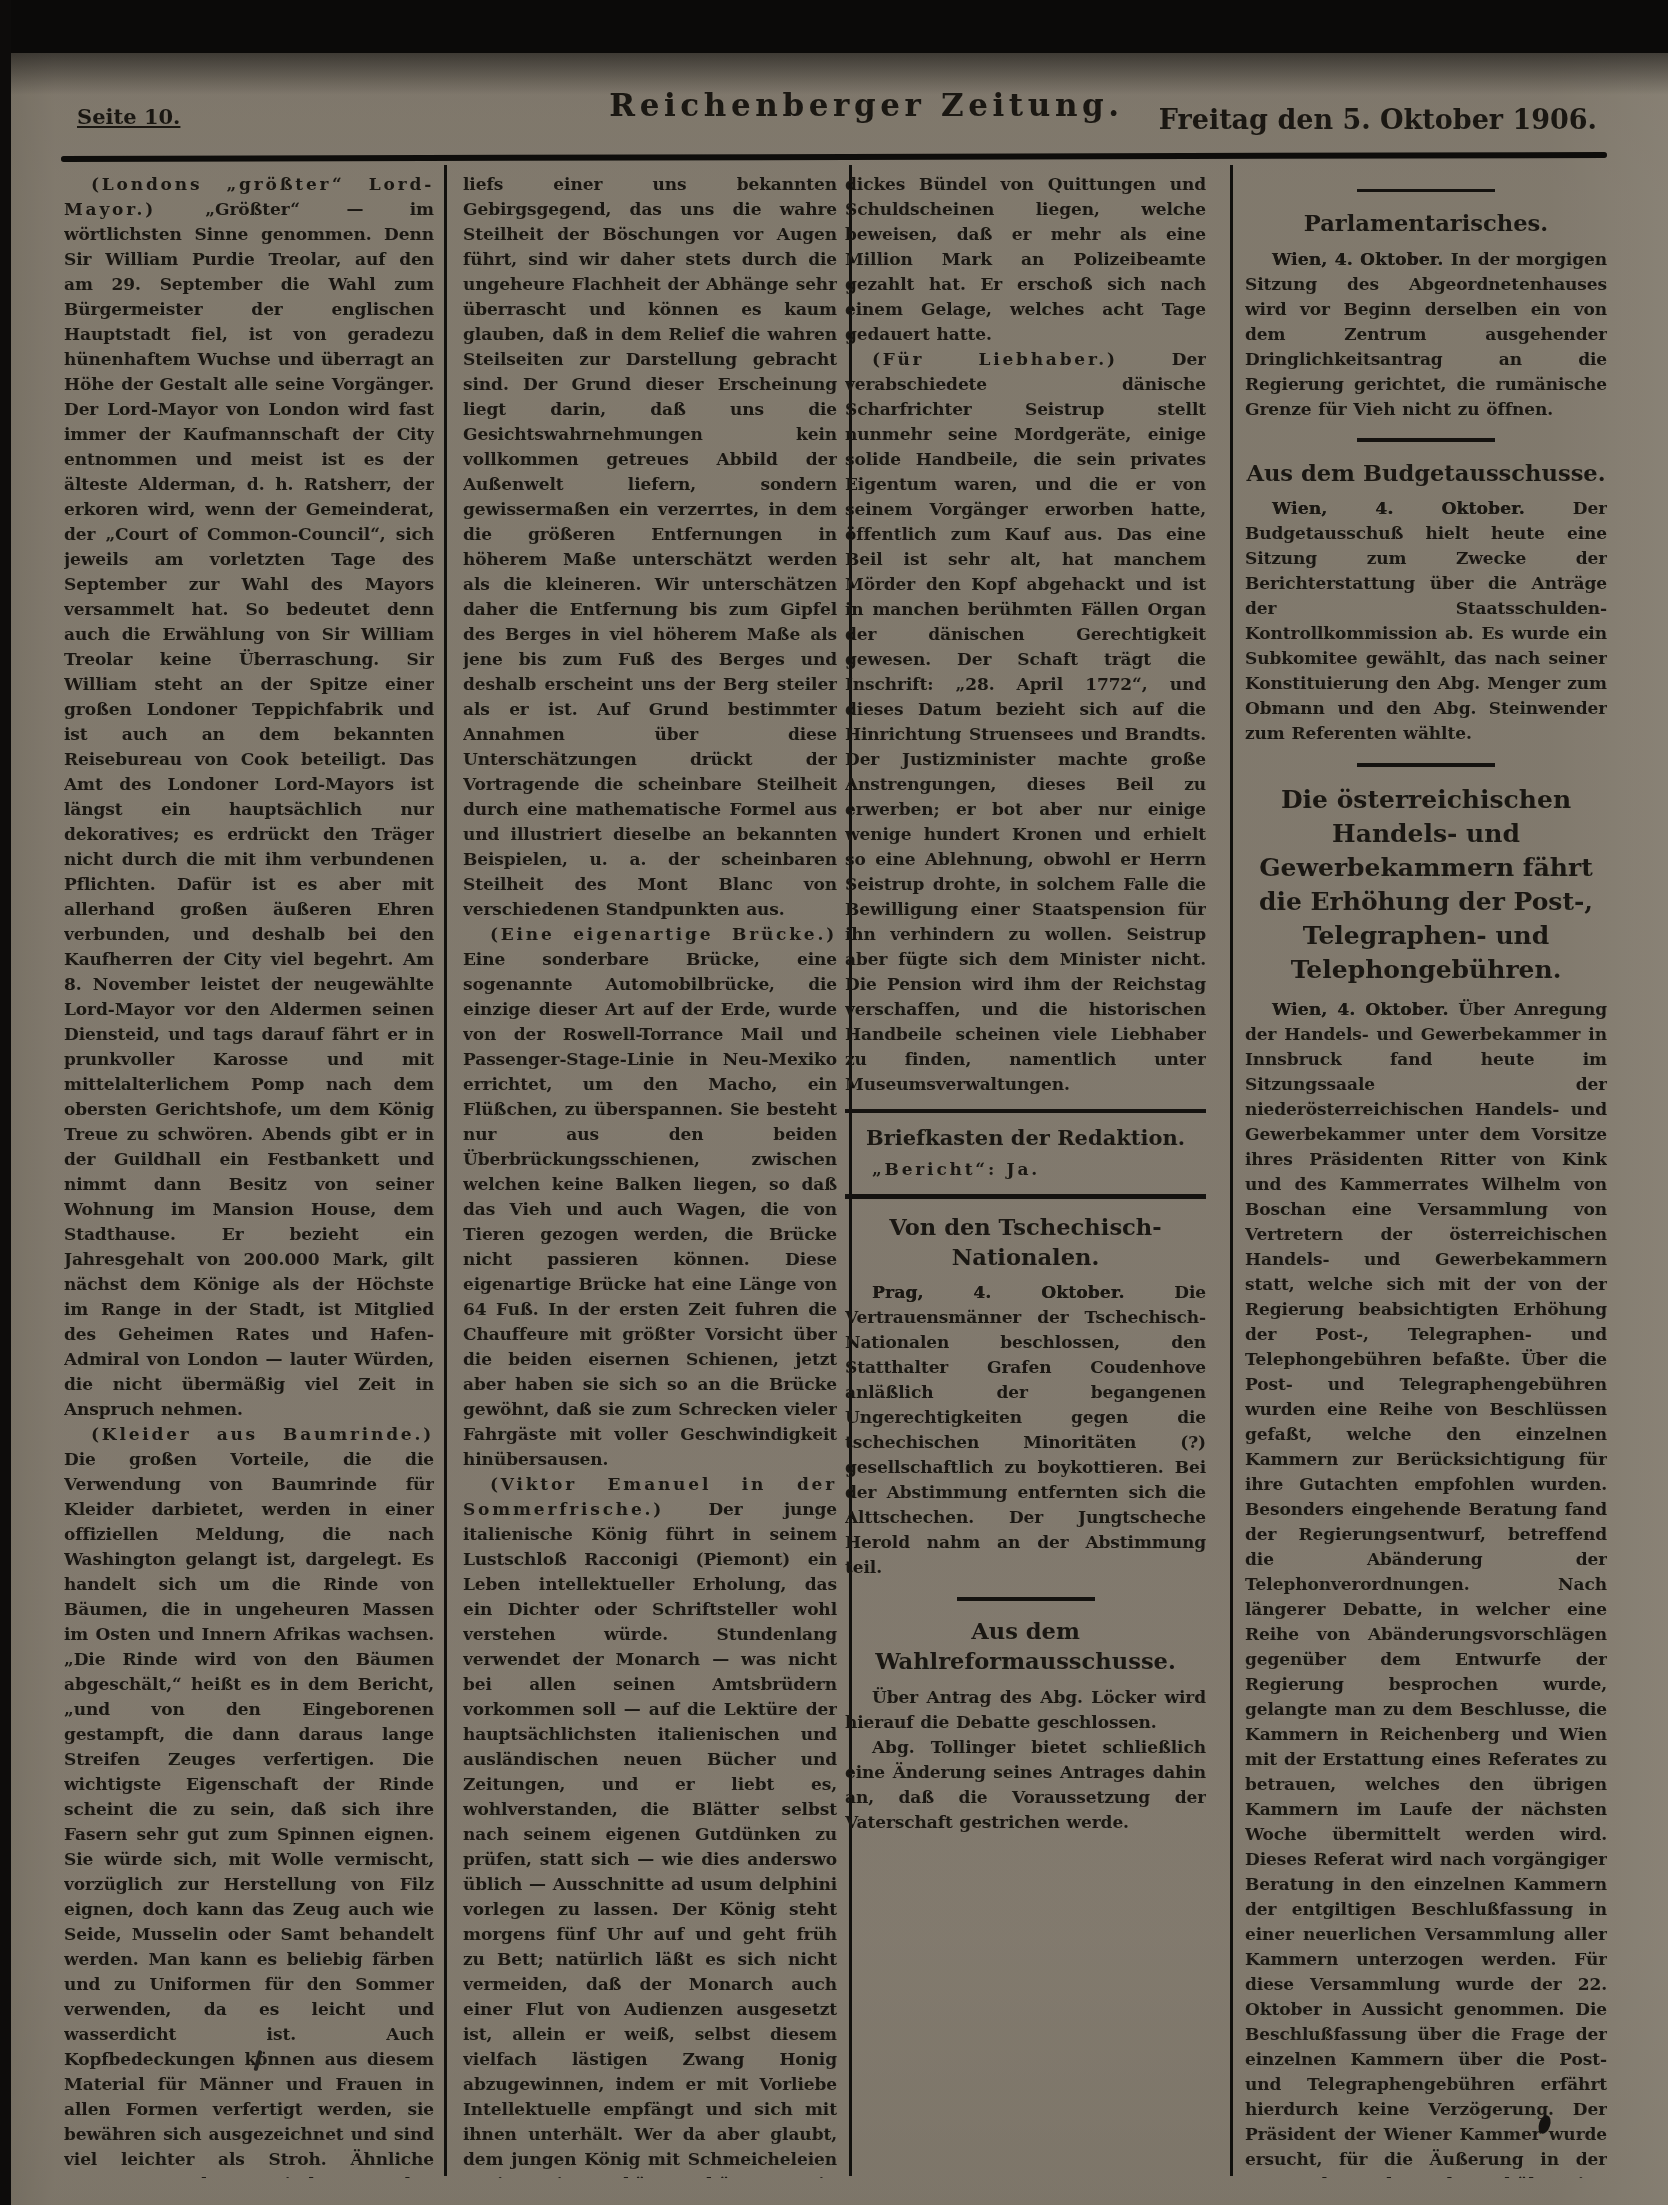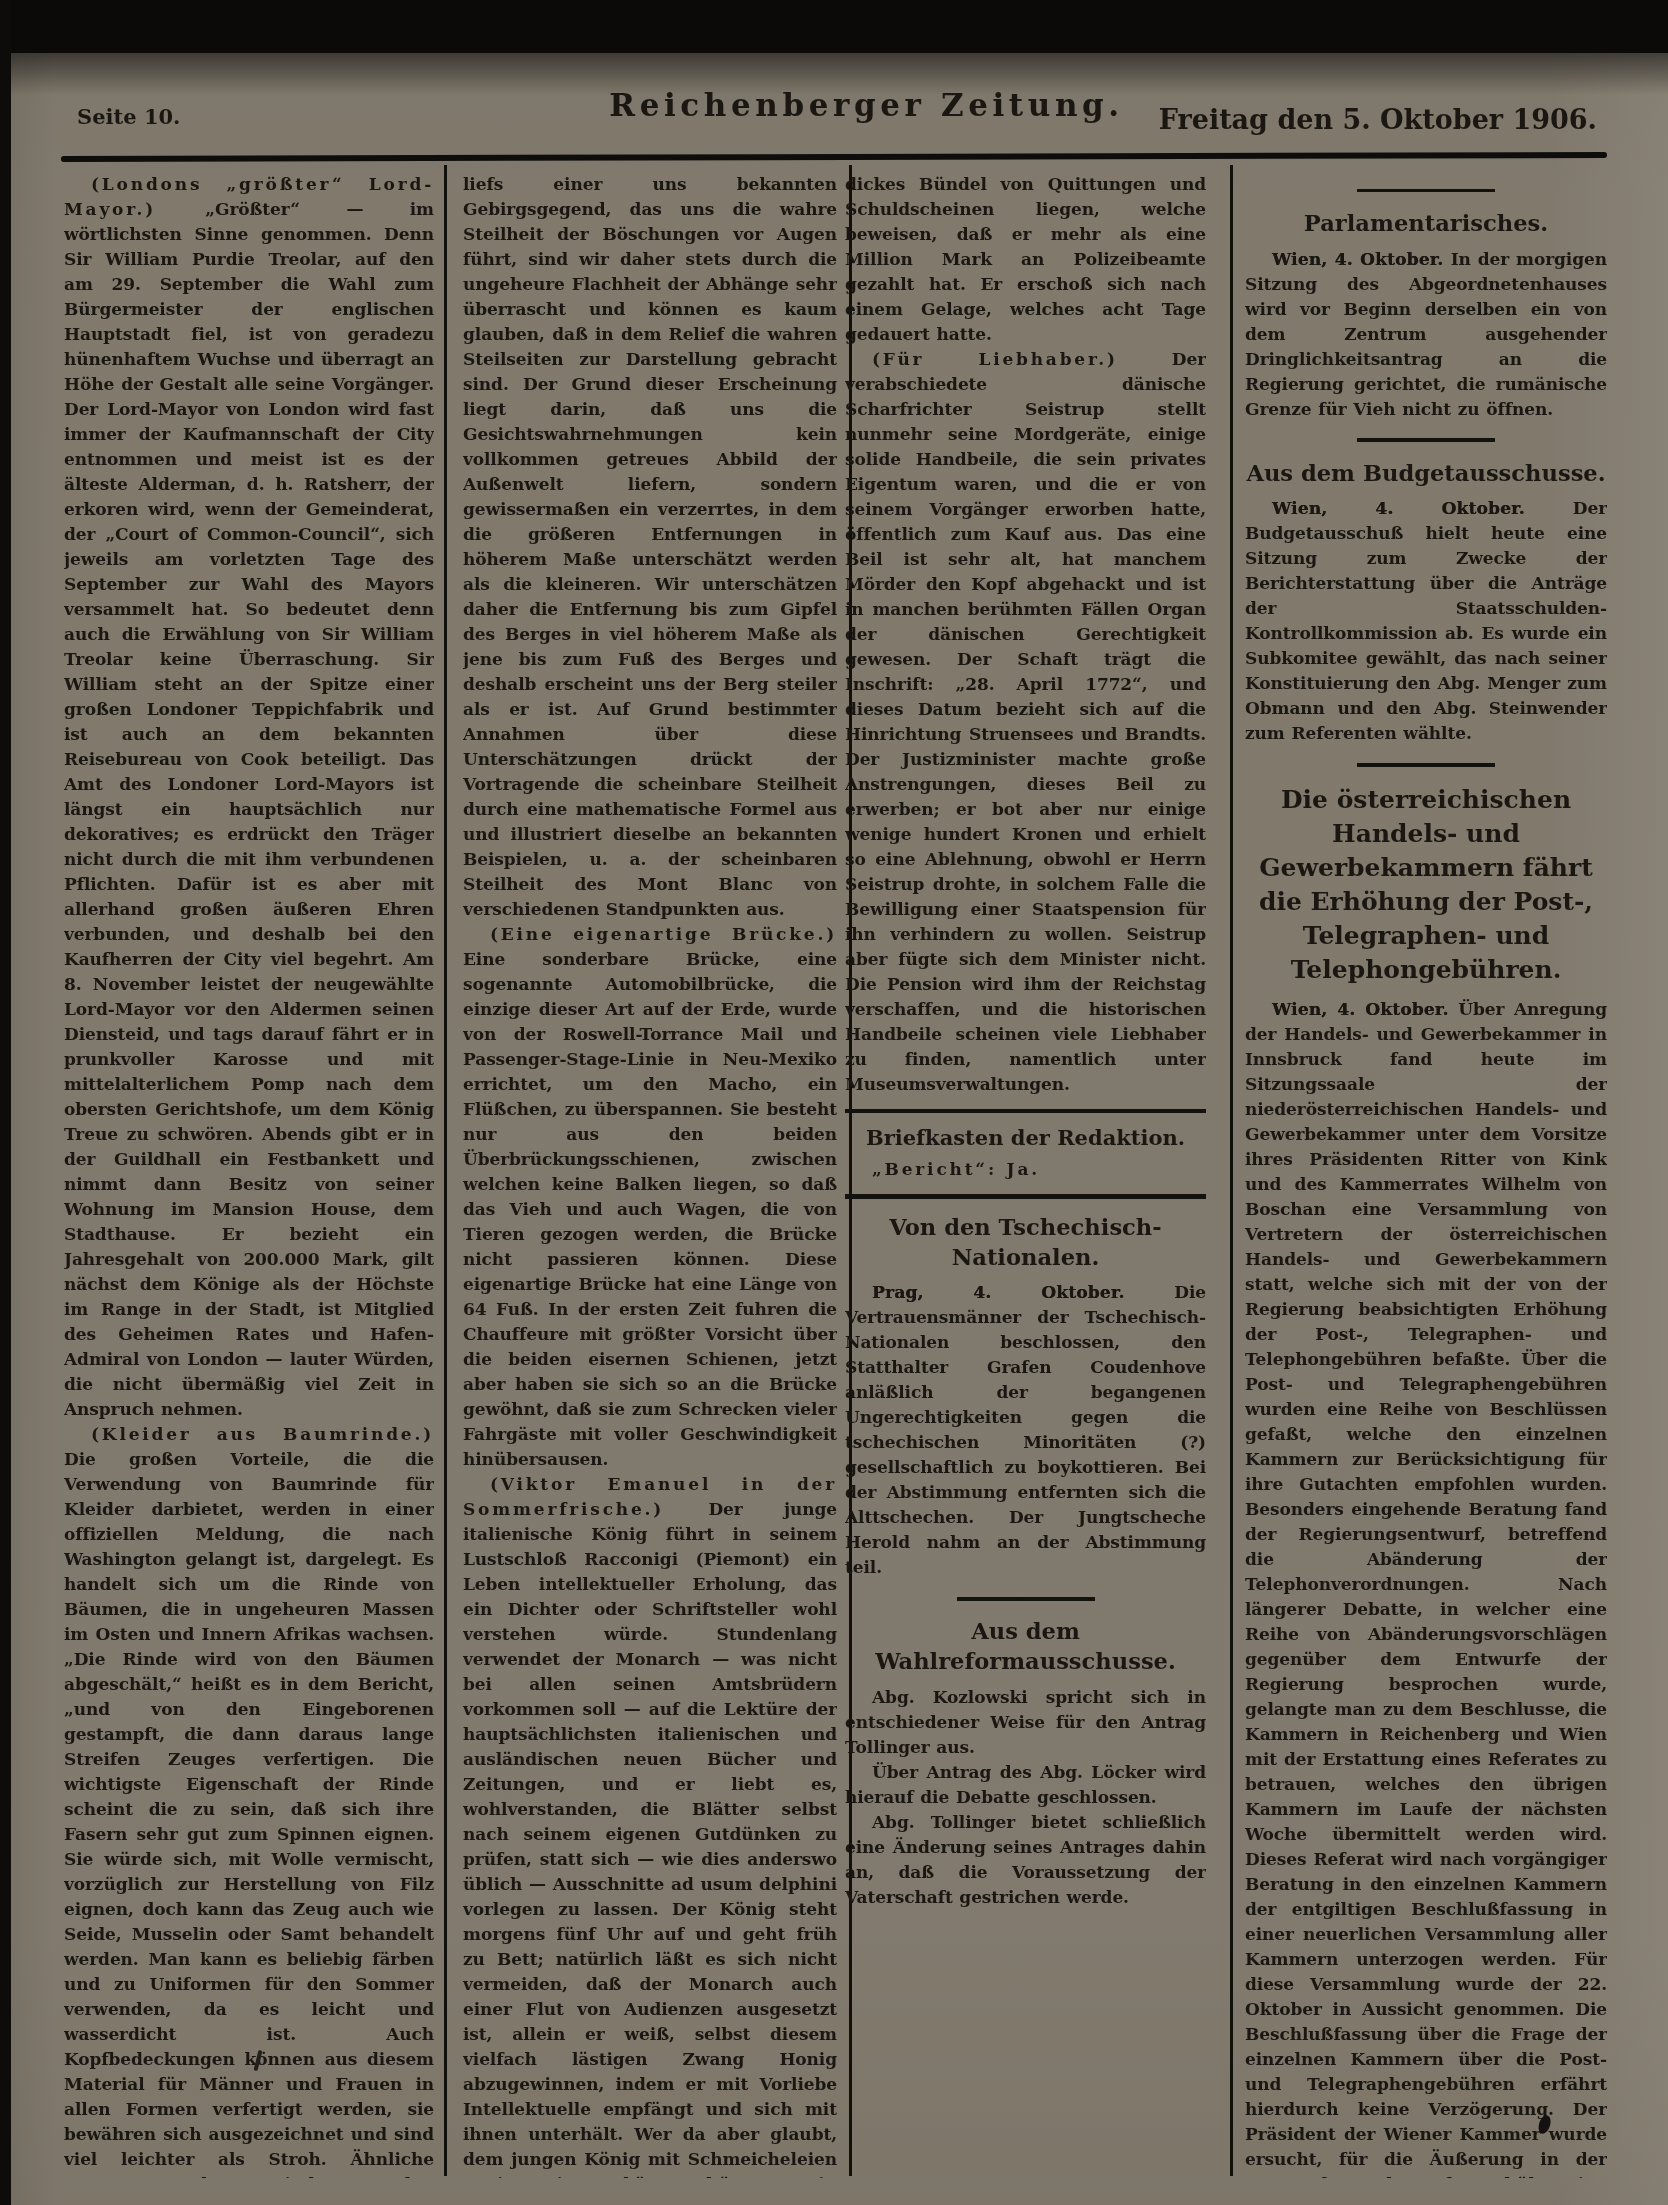--- a/index.html
+++ b/index.html
@@ -6,21 +6,21 @@
   .page{position:relative;width:1669px;height:2205px;overflow:hidden;
         font-family:"DejaVu Serif",serif;color:#1a1712;
         background:#cbc7c0;
         background-image:linear-gradient(180deg,#b9b5ad 0,#c8c4bd 83px,#cbc7c0 194px,#ccc8c1 88%,#c5c1b9 100%),
                          linear-gradient(90deg,#bab6ae 0,#cbc7c0 55px,#cbc7c0 93%,#d8d5cf 100%);
         background-blend-mode:multiply;}
   .topbar{position:absolute;top:0;left:0;width:1669px;height:53px;background:#0b0a09;}
   .topfade{position:absolute;top:53px;left:0;width:1669px;height:42px;
            background:linear-gradient(180deg,rgba(12,11,10,.55),rgba(12,11,10,0));}
   .leftedge{position:absolute;top:0;left:0;width:11px;height:2205px;background:#0d0c0b;}
-  .pagenum{position:absolute;left:77px;top:104px;font-size:21px;font-weight:bold;}
+  .pagenum{position:absolute;left:77px;top:104px;font-size:21px;font-weight:bold;text-decoration:underline;}
   .masthead{position:absolute;left:50%;transform:translateX(-50%);top:87px;
             font-size:31px;font-weight:bold;letter-spacing:4.6px;white-space:nowrap;margin-left:32px;}
   .datehead{position:absolute;right:72px;top:104px;font-size:27px;font-weight:bold;}
   .hrule{position:absolute;left:61px;top:154px;width:1546px;height:5.5px;background:#0e0d0b;
          transform:rotate(-0.15deg);border-radius:2.8px;}
   .vrule{position:absolute;top:165px;height:2011px;width:3.2px;background:#11100d;}
   .vr1{left:444px;} .vr2{left:849px;} .vr3{left:1230px;}
   .col{position:absolute;top:172px;height:2006px;overflow:hidden;text-align:justify;}
   .c1{left:64px;width:370px;} .c2{left:463px;width:374px;}
   .c3{left:845px;width:361px;} .c4{left:1245px;width:362px;}
@@ -71,21 +71,20 @@
       <p class="body">dickes Bündel von Quittungen und Schuldscheinen liegen, welche beweisen, daß er mehr als eine Million Mark an Polizeibeamte gezahlt hat. Er erschoß sich nach einem Gelage, welches acht Tage gedauert hatte.</p>
       <p class="body indent art"><span class="lead">(Für Liebhaber.) </span>Der verabschiedete dänische Scharfrichter Seistrup stellt nunmehr seine Mordgeräte, einige solide Handbeile, die sein privates Eigentum waren, und die er von seinem Vorgänger erworben hatte, öffentlich zum Kauf aus. Das eine Beil ist sehr alt, hat manchem Mörder den Kopf abgehackt und ist in manchen berühmten Fällen Organ der dänischen Gerechtigkeit gewesen. Der Schaft trägt die Inschrift: „28. April 1772“, und dieses Datum bezieht sich auf die Hinrichtung Struensees und Brandts. Der Justizminister machte große Anstrengungen, dieses Beil zu erwerben; er bot aber nur einige wenige hundert Kronen und erhielt so eine Ablehnung, obwohl er Herrn Seistrup drohte, in solchem Falle die Bewilligung einer Staatspension für ihn verhindern zu wollen. Seistrup aber fügte sich dem Minister nicht. Die Pension wird ihm der Reichstag verschaffen, und die historischen Handbeile scheinen viele Liebhaber zu finden, namentlich unter Museumsverwaltungen.</p>
       <div class="colrule"></div>
       <div class="h h-sm">Briefkasten der Redaktion.</div>
       <p class="body indent lead">„Bericht“:  Ja.</p>
       <div class="colrule thick"></div>
       <div class="h h-md">Von den Tschechisch-Nationalen.</div>
       <p class="body indent"><span class="dl">Prag, 4. Oktober. </span>Die Vertrauensmänner der Tschechisch-Nationalen beschlossen, den Statthalter Grafen Coudenhove anläßlich der begangenen Ungerechtigkeiten gegen die tschechischen Minoritäten (?) gesellschaftlich zu boykottieren. Bei der Abstimmung entfernten sich die Alttschechen. Der Jungtscheche Herold nahm an der Abstimmung teil.</p>
       <div class="divider"></div>
       <div class="h h-md">Aus dem Wahlreformausschusse.</div>
-      <p class="body indent">Abg. Kozlowski spricht sich in entschiedener Weise für den Antrag Tollinger aus.</p>
       <p class="body indent">Über Antrag des Abg. Löcker wird hierauf die Debatte geschlossen.</p>
       <p class="body indent">Abg. Tollinger bietet schließlich eine Änderung seines Antrages dahin an, daß die Voraussetzung der Vaterschaft gestrichen werde.</p>
     </div>
   <div class="vrule vr3"></div>
   <div class="col c4">
       <div class="divider"></div>
       <div class="h h-md">Parlamentarisches.</div>
       <p class="body indent"><span class="dl">Wien, 4. Oktober. </span>In der morgigen Sitzung des Abgeordnetenhauses wird vor Beginn derselben ein von dem Zentrum ausgehender Dringlichkeitsantrag an die Regierung gerichtet, die rumänische Grenze für Vieh nicht zu öffnen.</p>
       <div class="divider"></div>
       <div class="h h-md">Aus dem Budgetausschusse.</div>

